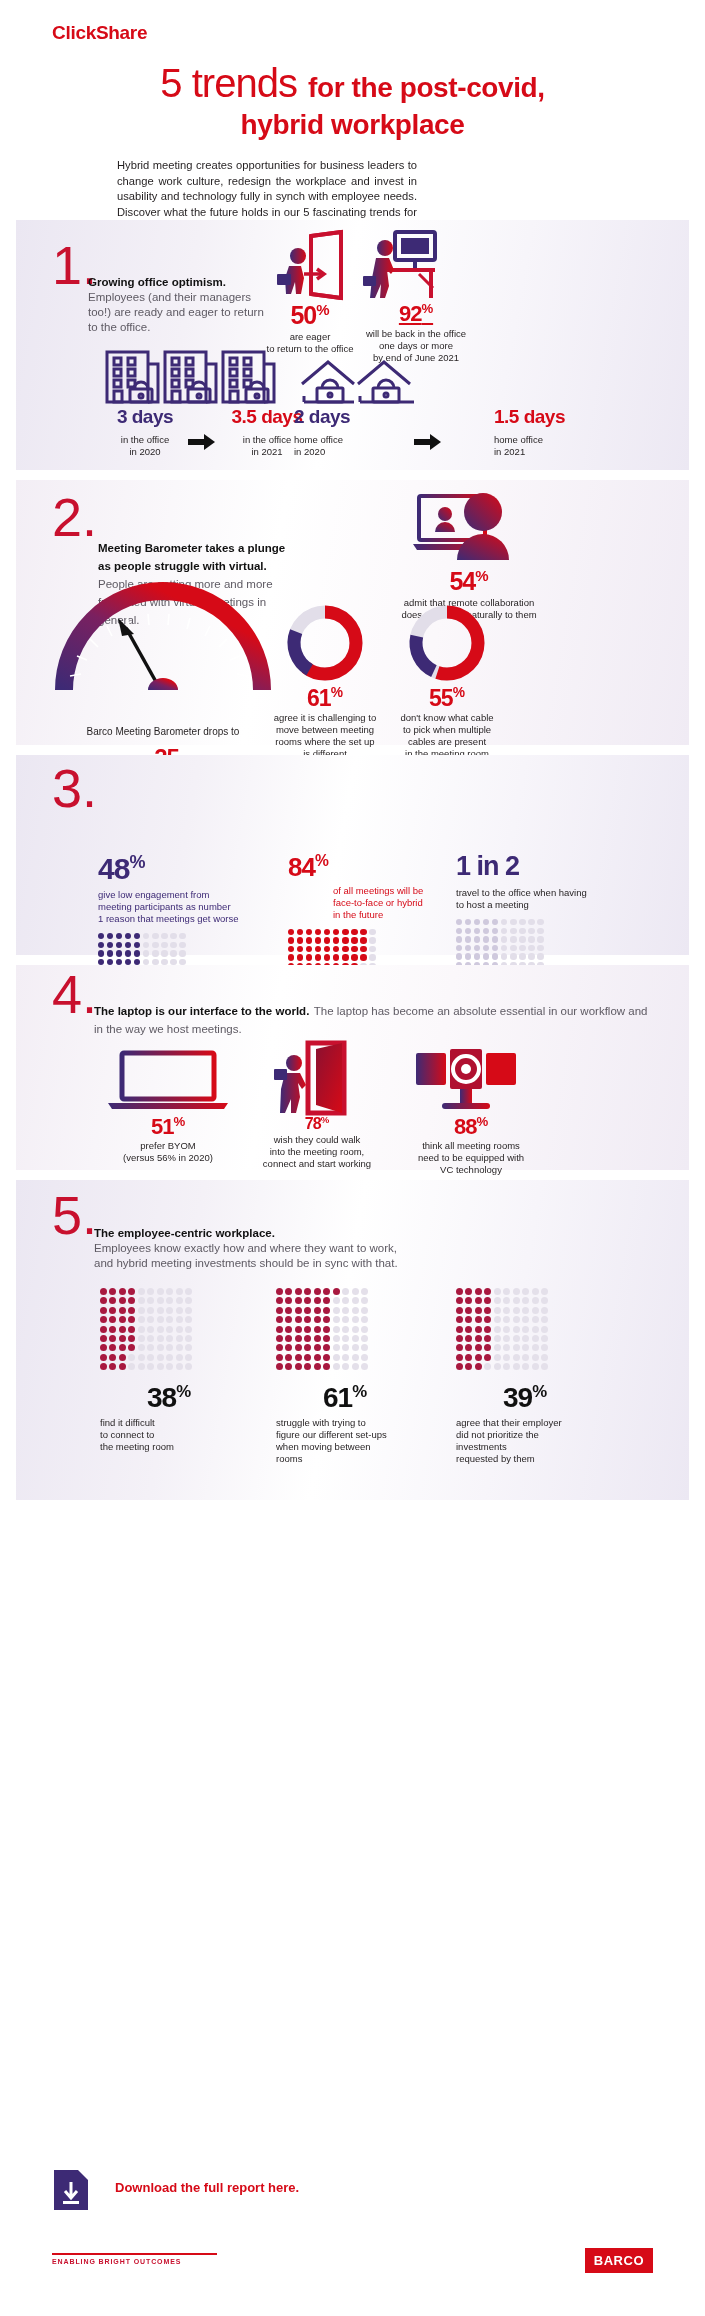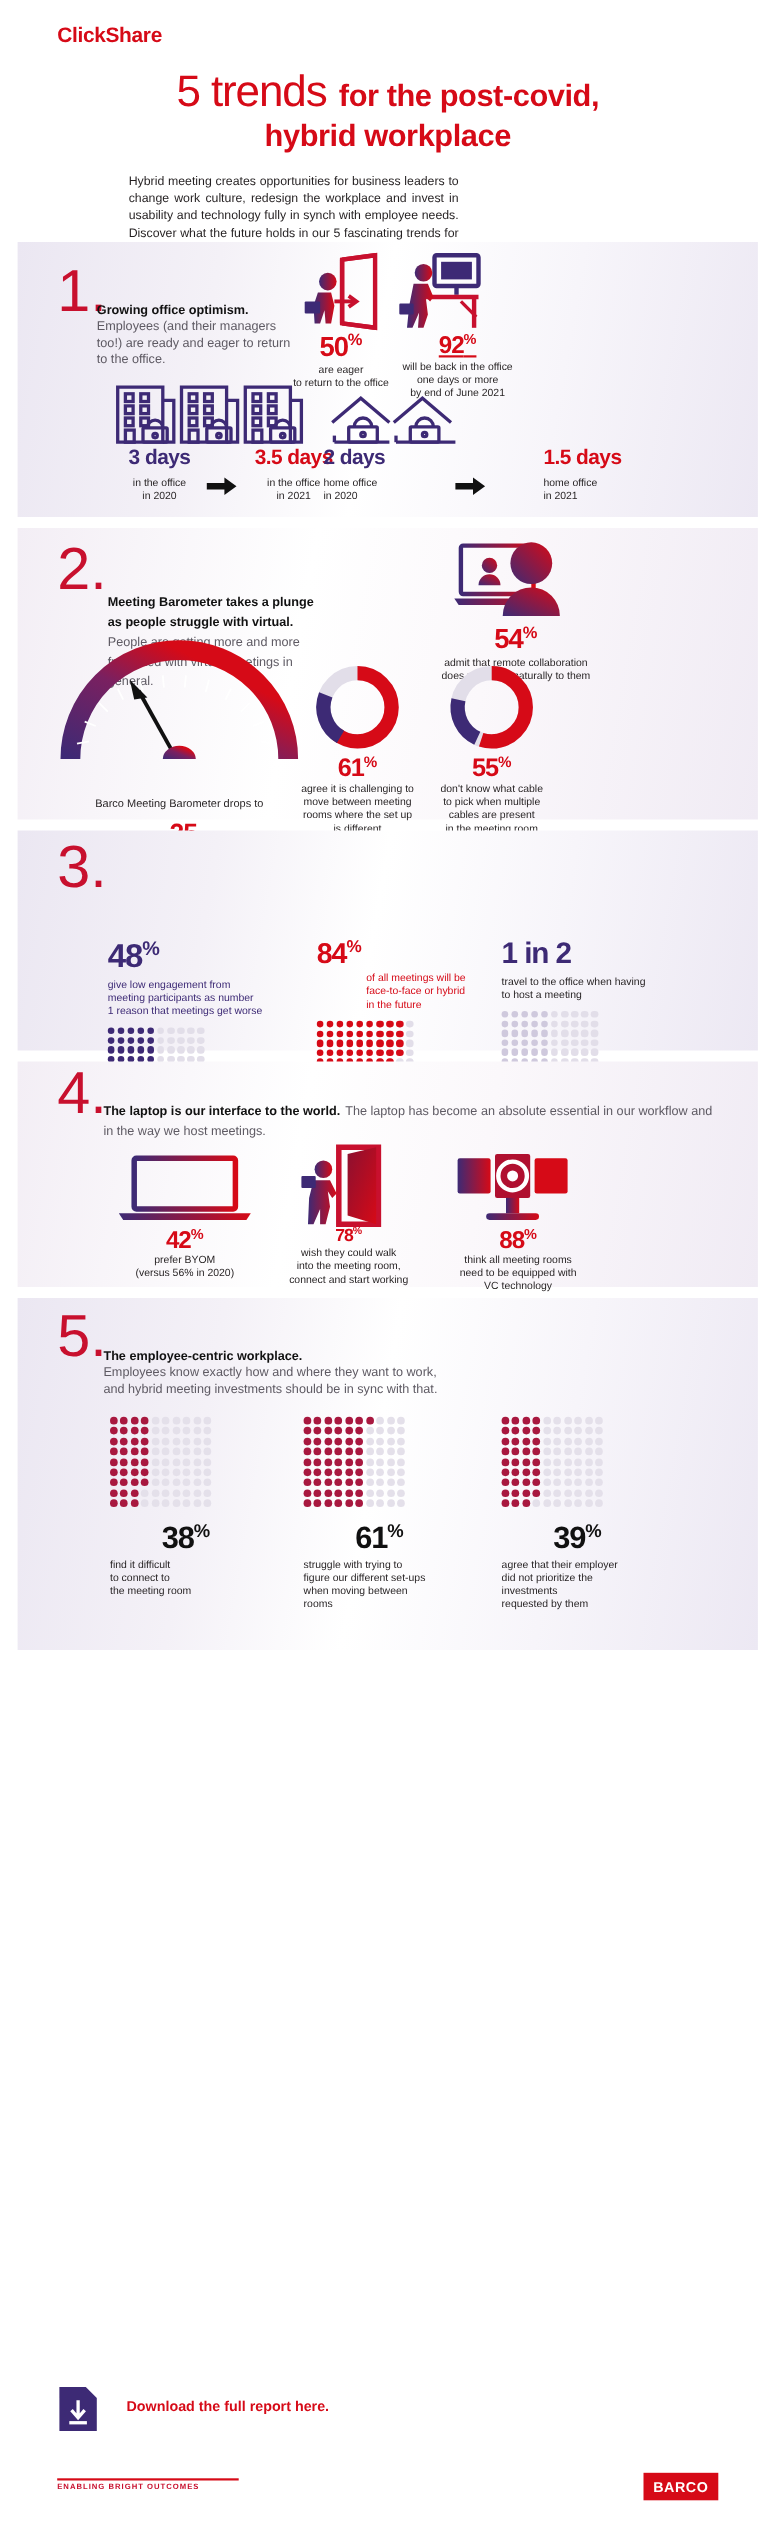--- a/index.html
+++ b/index.html
@@ -712,21 +712,21 @@
       <rect x="4" y="4" width="30" height="32" rx="2" fill="url(#g8)"></rect>
       <rect x="38" y="0" width="32" height="40" rx="2" fill="#b01030"></rect>
       <rect x="74" y="4" width="30" height="32" rx="2" fill="#d60a17"></rect>
       <circle cx="54" cy="20" r="13" fill="none" stroke="#fff" stroke-width="4"></circle>
       <circle cx="54" cy="20" r="5" fill="#fff"></circle>
       <rect x="48" y="40" width="12" height="14" fill="url(#g8)"></rect>
       <rect x="30" y="54" width="48" height="6" rx="3" fill="url(#g8)"></rect>
     </svg>
 
     <div style="position:absolute;left:82px;top:150px;width:140px;" class="center">
-      <div class="pct" style="font-size:22px;"><span>42</span><span class="sm">%</span></div>
+      <div class="pct" style="font-size:22px;"><span>51</span><span class="sm">%</span></div>
       <div class="cap" style="white-space:pre-line;margin-top:2px;">prefer BYOM
 (versus 56% in 2020)</div>
     </div>
     <div style="position:absolute;left:228px;top:150px;width:146px;" class="center">
       <div class="pct" style="font-size:16px;"><span>78</span><span class="sm">%</span></div>
       <div class="cap" style="white-space:pre-line;margin-top:2px;">wish they could walk
 into the meeting room,
 connect and start working</div>
     </div>
     <div style="position:absolute;left:382px;top:150px;width:146px;" class="center">

